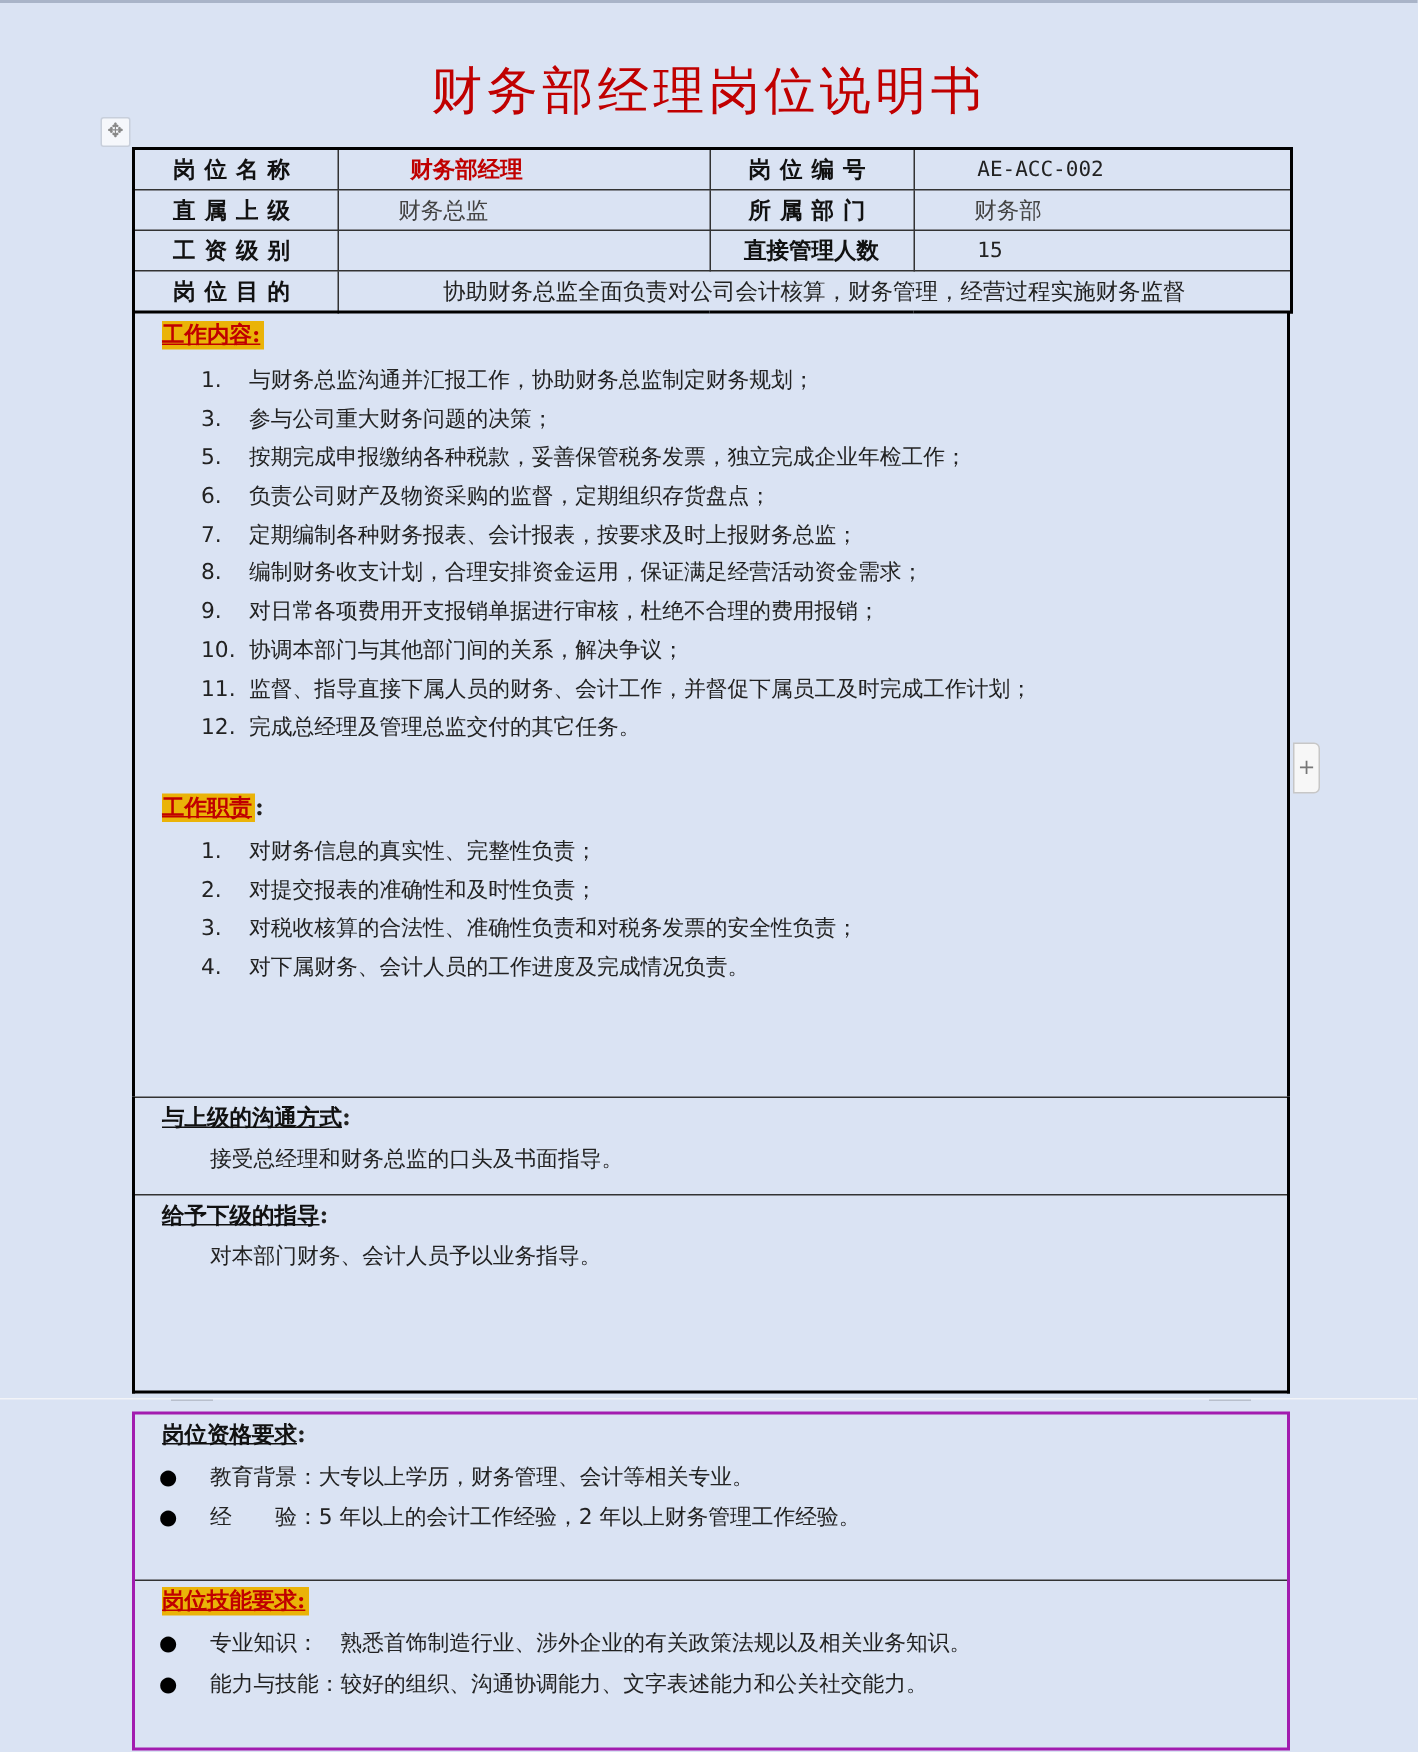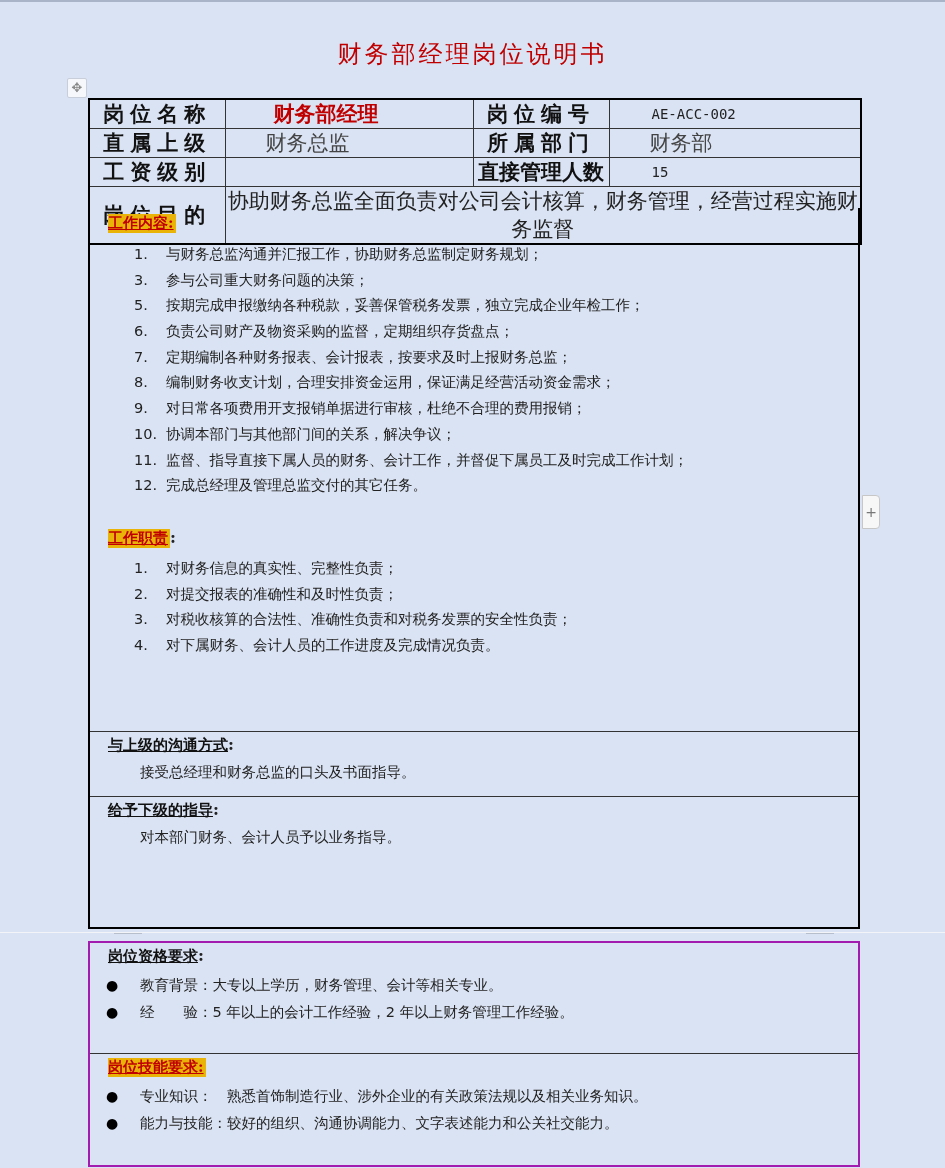--- a/index.html
+++ b/index.html
@@ -7,21 +7,21 @@
     width:945px; height:1168px; overflow:hidden; position:relative;
     background:#dae3f3;
     font-family:"DejaVu Sans", sans-serif;
     color:#222;
     border-top:2px solid #a9b4c8;
     box-sizing:border-box;
   }
   .doc-title {
     position:absolute; left:0; width:945px; top:36px;
     text-align:center; font-family:"DejaVu Serif", serif;
-    font-size:24px; letter-spacing:3px; color:#c00000;
+    font-size:34px; letter-spacing:3px; color:#c00000;
   }
   .move-handle {
     position:absolute; left:67px; top:76px; width:18px; height:18px;
     background:#f5f7fb; border:1px solid #c8cfdb; border-radius:2px;
     color:#888; font-size:13px; line-height:18px; text-align:center;
   }
   .add-handle {
     position:absolute; left:862px; top:493px; width:16px; height:32px;
     background:#f7f7f7; border:1px solid #c7c7c7; border-radius:0 4px 4px 0;
     color:#777; font-size:14px; line-height:32px; text-align:center;
@@ -30,21 +30,21 @@
     position:absolute; left:0; width:945px; top:930px; height:1px; background:#f2f4f8;
   }
   .pb-mark { position:absolute; top:931px; width:28px; height:6px; border-top:1px solid #b8bfcc; }
 
   table.info {
     position:absolute; left:88px; top:96px; width:772px;
     border-collapse:collapse; table-layout:fixed;
     border:2px solid #000;
   }
   table.info td {
-    border:1px solid #333; height:26px; padding:0; font-size:21px;
+    border:1px solid #333; height:26px; padding:0; font-size:15px;
     vertical-align:middle;
   }
   .lbl { text-align:center; font-family:"DejaVu Serif", serif; font-weight:bold; font-size:16px; letter-spacing:6px; color:#111; }
   .lbl.tight { letter-spacing:0; }
   .val { padding-left:40px !important; color:#444; }
   .val.red { color:#c00000; font-weight:bold; font-family:"DejaVu Serif", serif; padding-left:48px !important;}
   .val.code { padding-left:42px !important; font-family:"DejaVu Sans Mono", monospace; font-size:14px; color:#222;}
   .val.purpose { text-align:center; padding-left:0 !important; color:#222;}
 
   .box {

